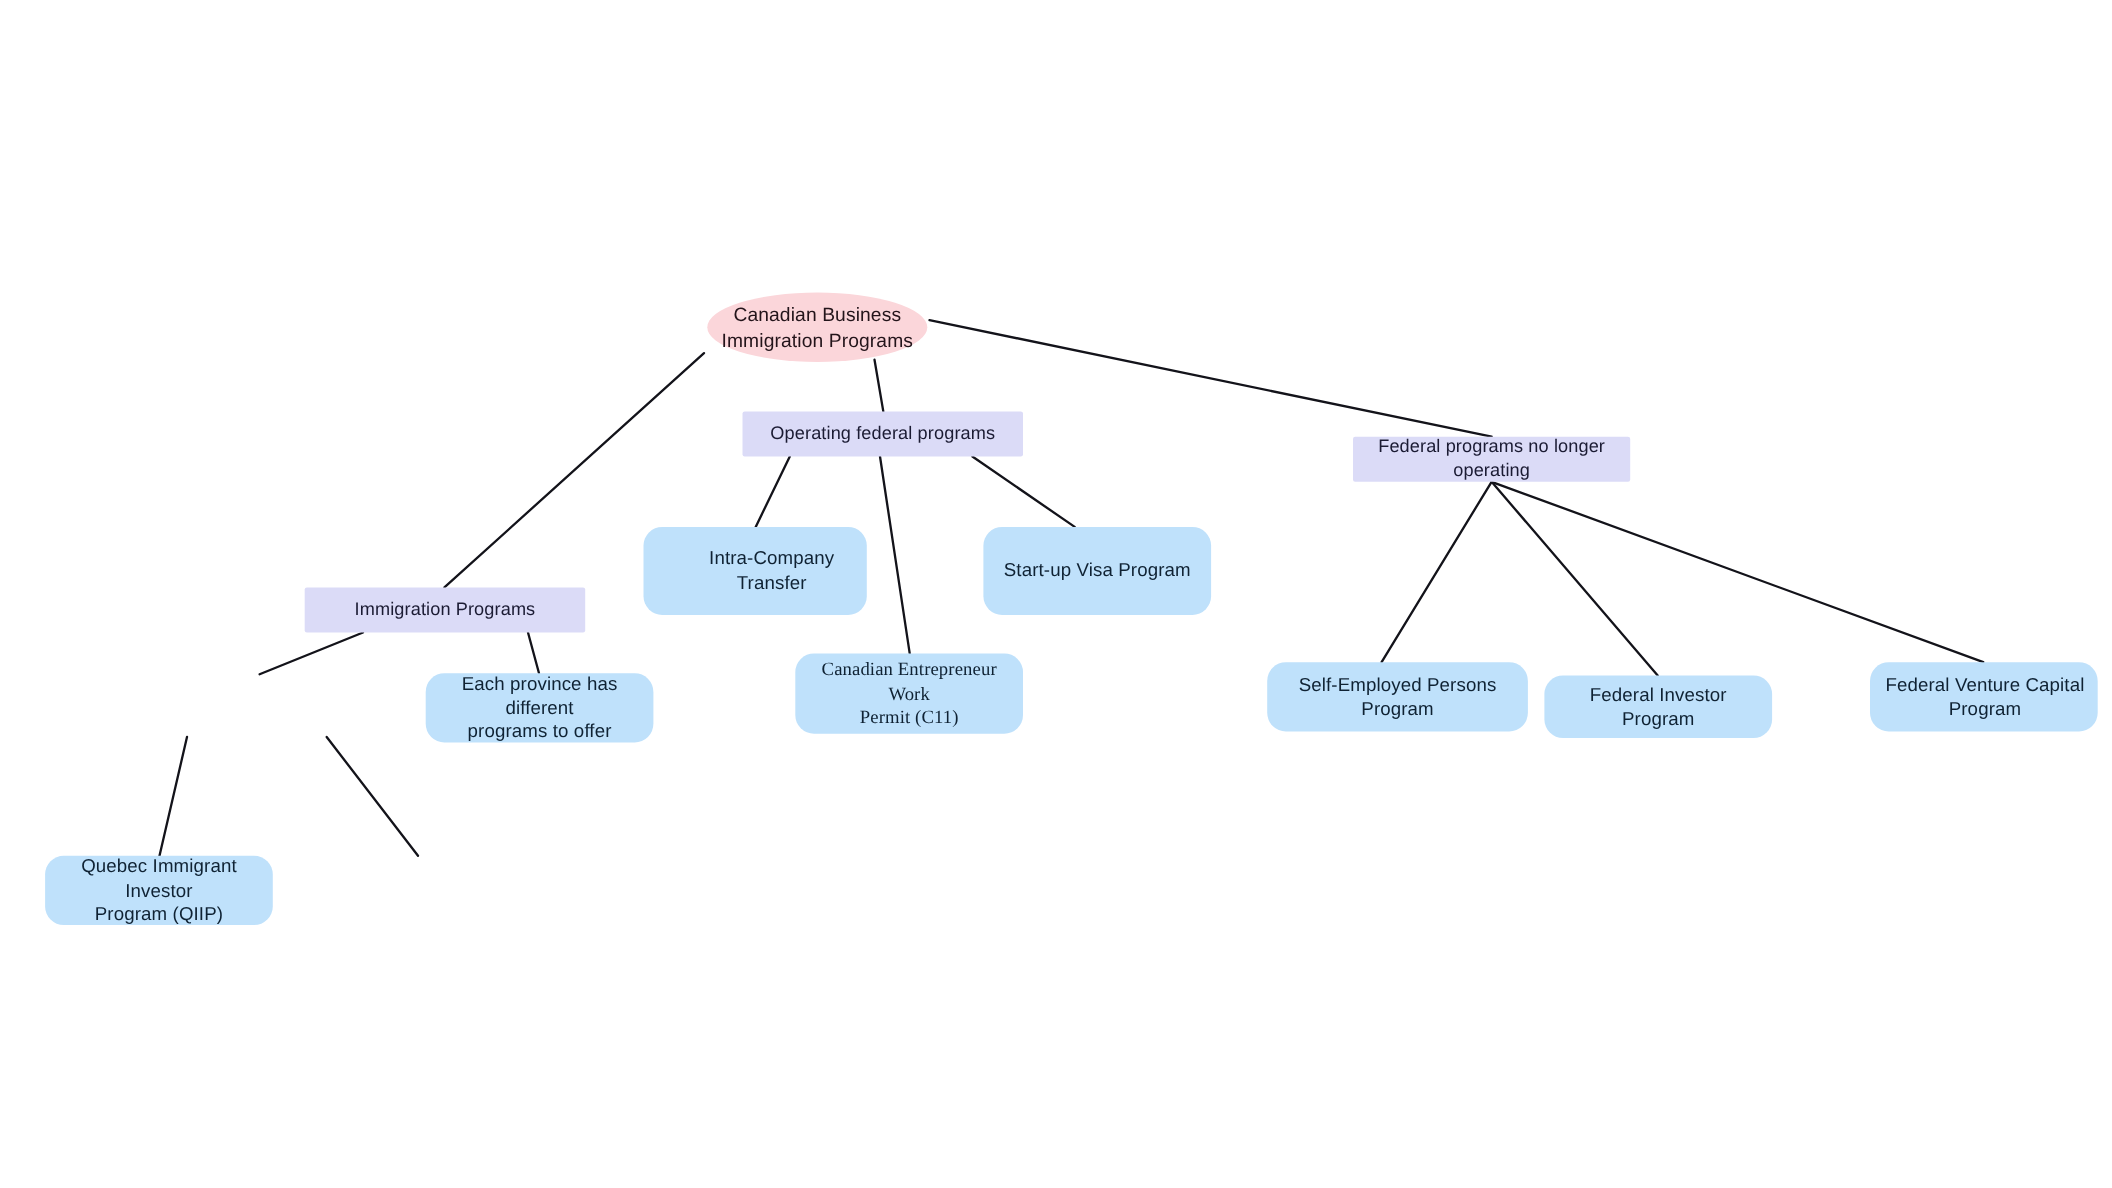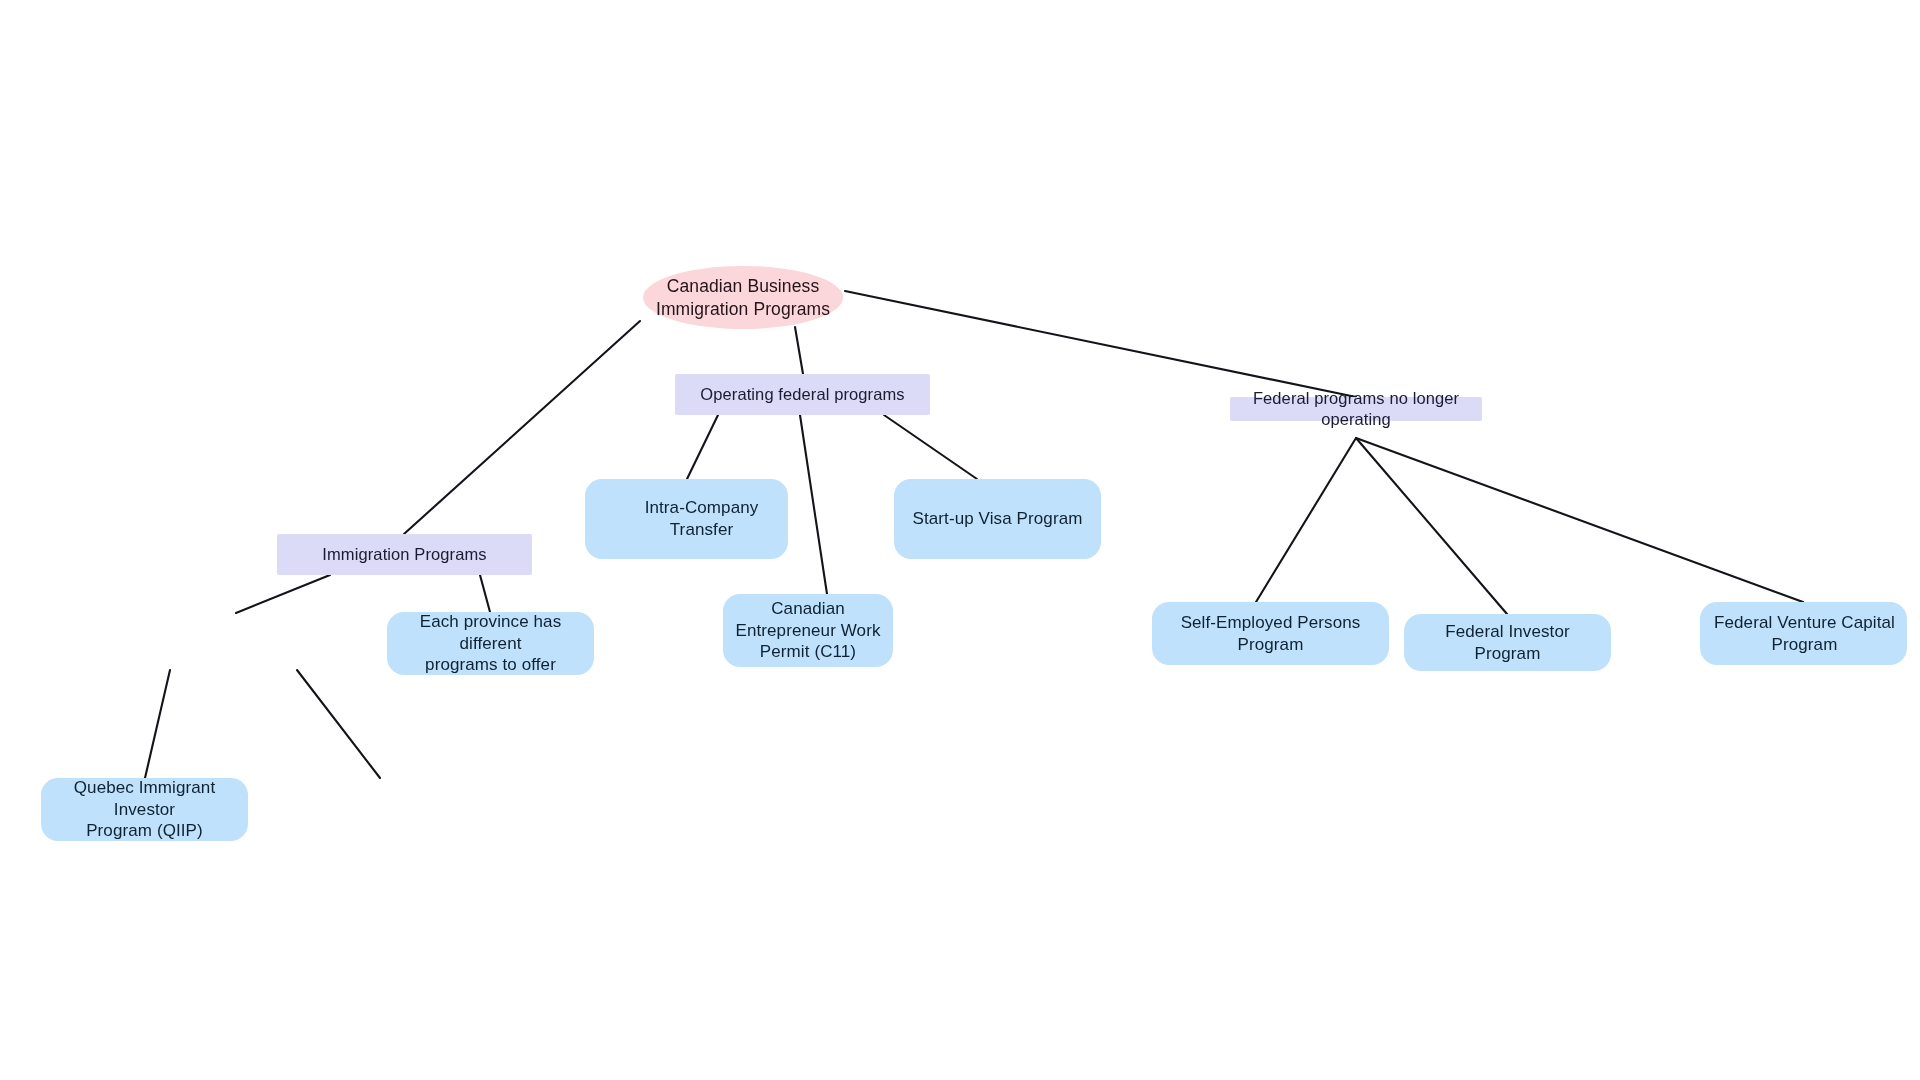--- a/index.html
+++ b/index.html
@@ -121,41 +121,41 @@
     </div>
 
     <div class="node category" style="left: 277px; top: 534px; width: 255px; height: 41px; background: rgb(219, 219, 247);">
       <span class="node-label">Immigration Programs</span>
     </div>
 
     <div class="node category" style="left: 675px; top: 374px; width: 255px; height: 41px; background: rgb(219, 219, 247);">
       <span class="node-label">Operating federal programs</span>
     </div>
 
-    <div class="node category" style="left: 1230px; top: 397px; width: 252px; height: 24px; background: rgb(219, 219, 247);">
+    <div class="node category" style="left: 1230px; top: 397px; width: 252px; height: 41px; background: rgb(219, 219, 247);">
       <span class="node-label">Federal programs no longer operating</span>
     </div>
 
 
     <div class="node leaf" style="left: 387px; top: 612px; width: 207px; height: 63px; background: rgb(191, 225, 251);">
       <span class="node-label">Each province has different
 programs to offer</span>
     </div>
 
     <div class="node leaf" style="left: 41px; top: 778px; width: 207px; height: 63px; background: rgb(191, 225, 251);">
       <span class="node-label">Quebec Immigrant Investor
 Program (QIIP)</span>
     </div>
 
 
     <div class="node leaf" style="left: 585px; top: 479px; width: 203px; height: 80px; background: rgb(191, 225, 251); padding-left: 40px;">
       <span class="node-label">Intra-Company Transfer</span>
     </div>
 
-    <div class="node leaf" style="left: 723px; top: 594px; width: 170px; height: 73px; background: rgb(191, 225, 251);">
+    <div class="node leaf" style="left: 723px; top: 594px; width: 207px; height: 73px; background: rgb(191, 225, 251); font-family: Liberation Serif, serif;">
       <span class="node-label">Canadian Entrepreneur Work
 Permit (C11)</span>
     </div>
 
     <div class="node leaf" style="left: 894px; top: 479px; width: 207px; height: 80px; background: rgb(191, 225, 251);">
       <span class="node-label">Start-up Visa Program</span>
     </div>
 
     <div class="node leaf" style="left: 1152px; top: 602px; width: 237px; height: 63px; background: rgb(191, 225, 251);">
       <span class="node-label">Self-Employed Persons

